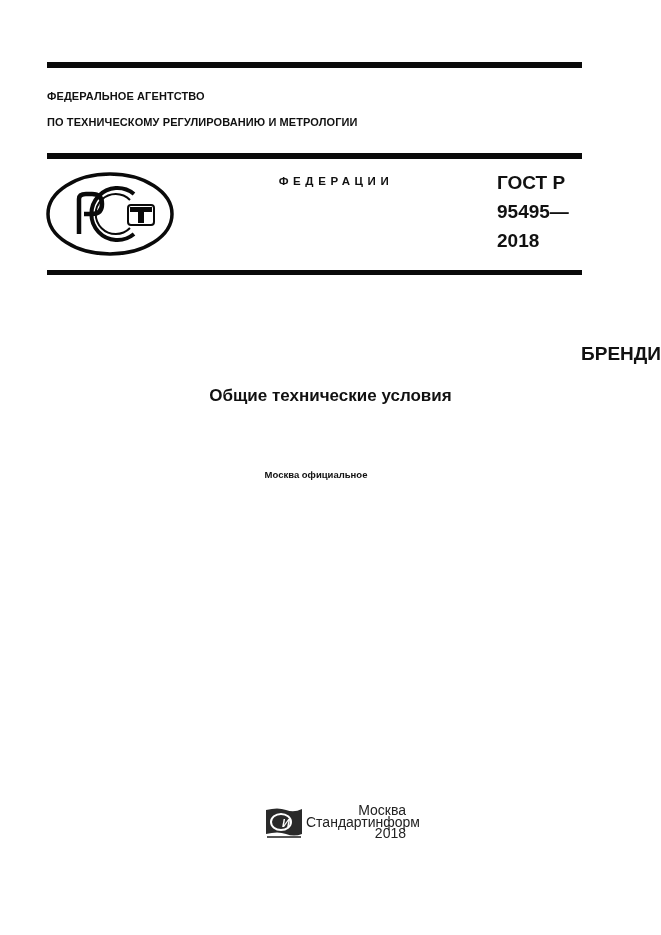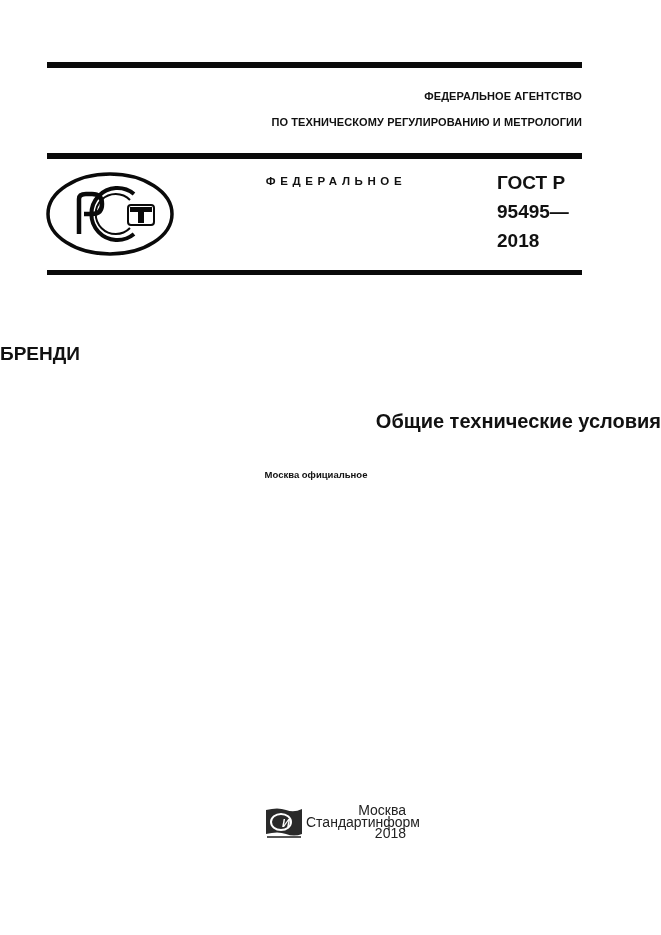--- a/index.html
+++ b/index.html
@@ -2,33 +2,33 @@
 <html><head>
 <meta charset="utf-8">
 <style>
   html, body { margin: 0; padding: 0; background: #ffffff; }
   body { width: 661px; height: 935px; position: relative; overflow: hidden;
          font-family: "Liberation Sans", sans-serif; color: #111; }
   .rule { position: absolute; left: 47px; width: 535px; background: #0a0a0a; }
   .r1 { top: 62px; height: 6px; }
   .r2 { top: 153px; height: 6px; }
   .r3 { top: 270px; height: 5px; }
-  .agency { position: absolute; left: 47px; width: 535px; text-align: right;
+  .agency { position: absolute; left: 47px; width: 535px; text-align: left;
             font-weight: bold; font-size: 11px; letter-spacing: 0.1px; }
   .a1 { top: 90px; }
   .a2 { top: 116px; }
   .logo { position: absolute; left: 46px; top: 172px; width: 128px; height: 84px; }
   .natstd { position: absolute; left: 248px; top: 171px; width: 176px; text-align: center;
             font-weight: bold; font-size: 11.5px; letter-spacing: 4.6px; line-height: 20.5px; }
   .gost { position: absolute; left: 497px; top: 168px; font-weight: bold; font-size: 19px;
           line-height: 29px; }
-  .title { position: absolute; left: 0; width: 661px; top: 343px; text-align: left;
+  .title { position: absolute; left: 0; width: 661px; top: 343px; text-align: right;
            font-weight: bold; font-size: 19px; }
-  .subtitle { position: absolute; left: 0; width: 661px; top: 386px; text-align: right;
-              font-weight: bold; font-size: 20px; margin-top: 24px; }
+  .subtitle { position: absolute; left: 0; width: 661px; top: 386px; text-align: center;
+              font-weight: bold; font-size: 17px; }
   .edition { position: absolute; left: 0; width: 632px; top: 469px; text-align: center;
              font-weight: bold; font-size: 9.5px; }
   .pub-logo { position: absolute; left: 264px; top: 806px; width: 42px; height: 34px; }
   .pub { position: absolute; left: 306px; top: 805px; width: 100px; text-align: right;
          font-size: 14px; line-height: 11.5px; color: #222; }
 </style>
 </head>
 <body>
 
 <div class="rule r1"></div>
@@ -43,21 +43,21 @@
   <path d="M84 28 A 20 20 0 1 0 84 56" fill="none" stroke="#0a0a0a" stroke-width="2"></path>
 
   <path d="M33 62 L33 27 Q33 22 40 22 L46 22 Q56 22 56 32 Q56 42 46 42 L38 42" fill="none" stroke="#0a0a0a" stroke-width="4.5"></path>
 
   <rect x="84" y="35" width="22" height="5" fill="#0a0a0a"></rect>
   <rect x="92" y="35" width="6" height="16" fill="#0a0a0a"></rect>
   <rect x="82" y="33" width="26" height="20" fill="none" stroke="#0a0a0a" stroke-width="2" rx="3"></rect>
 </svg>
 
 <div class="natstd">
-  <div>ФЕДЕРАЛЬНОЕ</div>
+  <div>ФЕДЕРАЦИИ</div>
 </div>
 
 <div class="gost">
   <div>ГОСТ Р</div>
   <div>95495—</div>
   <div>2018</div>
 </div>
 
 <div class="rule r3"></div>
 

